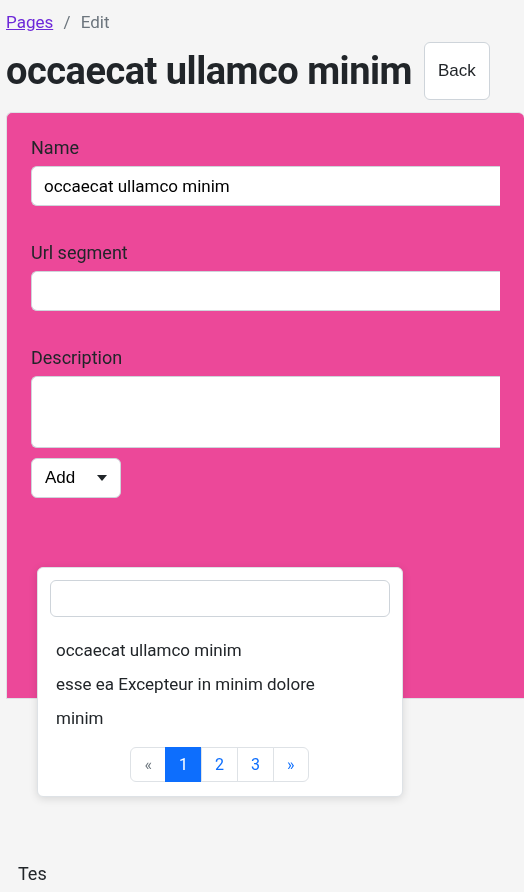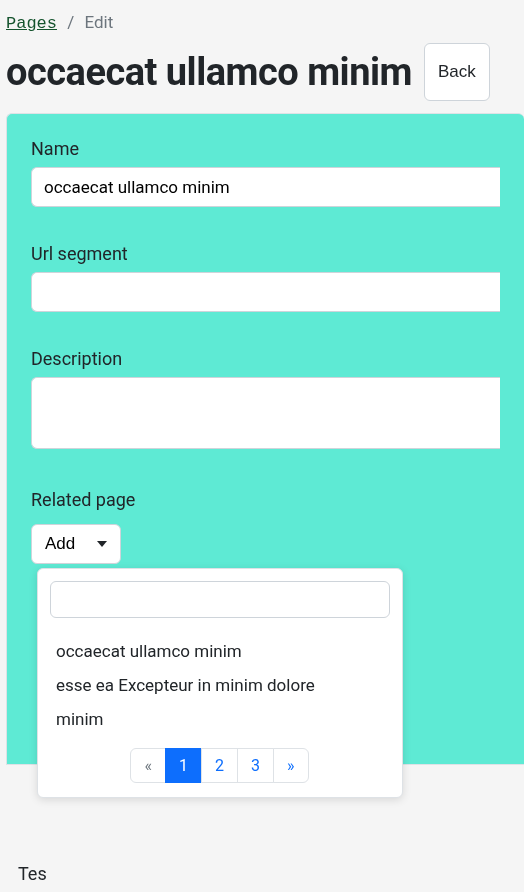--- a/index.html
+++ b/index.html
@@ -12,23 +12,22 @@
     width: 524px;
     height: 892px;
     overflow: hidden;
     position: relative;
   }
   .breadcrumb {
     padding: 12px 6px 6px 6px;
     font-size: 17px;
   }
   .breadcrumb a {
-    color: #14532d;
+    color: #6d28d9;
     text-decoration: underline;
-    font-family: Liberation Mono, monospace;
   }
   .breadcrumb .sep {
     color: #6c757d;
     margin: 0 6px;
   }
   .breadcrumb .current {
     color: #6c757d;
   }
   .title-row {
     display: flex;
@@ -45,21 +44,21 @@
   .back-btn {
     border: 1px solid #ced4da;
     background: #fff;
     color: #212529;
     padding: 18px 13px;
     border-radius: 6px;
     font-size: 17px;
     cursor: pointer;
   }
   .card {
-    background: #5eead4;
+    background: #ec4899;
     border: 1px solid #dee2e6;
     border-top-left-radius: 6px;
     border-top-right-radius: 6px;
     border-right: none;
     margin-left: 6px;
     padding: 20px 24px 200px 24px;
     position: relative;
   }
   .field-label {
     font-size: 18px;
@@ -170,21 +169,20 @@
 
   <div class="field-label">Name</div>
   <input class="text-input" value="occaecat ullamco minim" style="">
 
   <div class="field-label">Url segment</div>
   <input class="text-input" value="" style="">
 
   <div class="field-label">Description</div>
   <textarea class="textarea" style=""></textarea>
 
-  <div class="field-label">Related page</div>
   <button class="add-btn">
     <span>Add</span>
     <span class="caret-down"></span>
   </button>
 
   <div class="dropdown-panel">
     <input class="search-input" value="" style="">
     <div class="dd-item">occaecat ullamco minim</div>
     <div class="dd-item">esse ea Excepteur in minim dolore</div>
     <div class="dd-item">minim</div>

